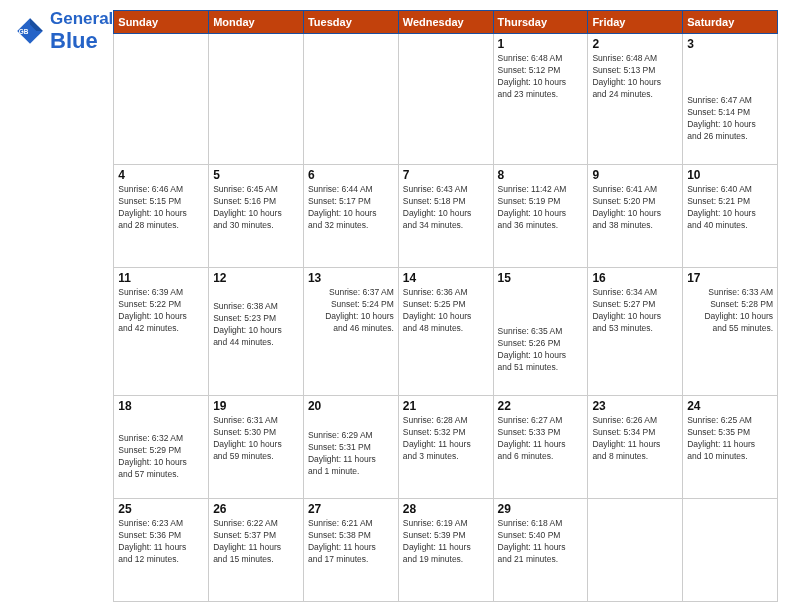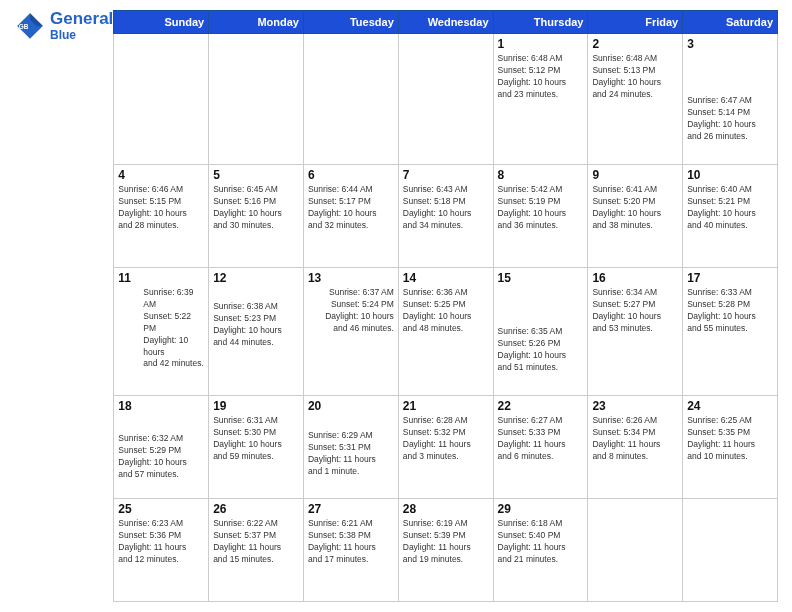--- a/index.html
+++ b/index.html
@@ -44,26 +44,26 @@
       font-size: 14px;
       color: #333;
     }
     .calendar {
       flex: 1;
       border-collapse: collapse;
       width: 100%;
       table-layout: fixed;
     }
     .calendar th {
-      background: #1d4ed8;
+      background: #c2410c;
       color: #fff;
       font-size: 11px;
       font-weight: bold;
       padding: 5px 4px;
-      text-align: right;
+      text-align: left;
       border: 1px solid #1a4fa0;
     }
     .calendar td {
       border: 1px solid #ccc;
       vertical-align: top;
       padding: 3px 4px;
       font-size: 9px;
       color: #222;
       background: #fff;
       width: 14.28%;
@@ -95,21 +95,21 @@
     <div class="logo">
       <svg class="logo-icon" viewBox="0 0 40 40">
         <polygon points="20,4 36,20 20,36 4,20" fill="#2563c7"></polygon>
         <polygon points="20,4 36,20 28,20 20,12" fill="#1a4fa0"></polygon>
         <text x="6" y="24" font-size="8" fill="white" font-weight="bold">GB</text>
       </svg>
       <div>
         <div style="font-size:17px;font-weight:bold;color:#1a1a1a;line-height:1.1;">
           <span style="color:#2563c7;">General</span>
         </div>
-        <div style="font-size:12px;font-weight:bold;color:#2563c7;line-height:1.1;">Blue</div>
+        <div style="font-size:22px;font-weight:bold;color:#2563c7;line-height:1.1;">Blue</div>
       </div>
     </div>
     <div class="title-block">
       <div class="month-title"></div>
       <div class="location-title"></div>
     </div>
   </div>
 
   <table class="calendar">
     <thead>
@@ -175,21 +175,21 @@
           </td>
           <td>
             <div class="day-num">7</div>
             <div class="day-info" style="white-space: pre-line;">Sunrise: 6:43 AM
 Sunset: 5:18 PM
 Daylight: 10 hours
 and 34 minutes.</div>
           </td>
           <td>
             <div class="day-num">8</div>
-            <div class="day-info" style="white-space: pre-line;">Sunrise: 5:42 AM
+            <div class="day-info" style="white-space: pre-line;">Sunrise: 11:42 AM
 Sunset: 5:19 PM
 Daylight: 10 hours
 and 36 minutes.</div>
           </td>
           <td>
             <div class="day-num">9</div>
             <div class="day-info" style="white-space: pre-line;">Sunrise: 6:41 AM
 Sunset: 5:20 PM
 Daylight: 10 hours
 and 38 minutes.</div>
@@ -198,21 +198,21 @@
             <div class="day-num">10</div>
             <div class="day-info" style="white-space: pre-line;">Sunrise: 6:40 AM
 Sunset: 5:21 PM
 Daylight: 10 hours
 and 40 minutes.</div>
           </td>
         </tr>
         <tr>
           <td>
             <div class="day-num">11</div>
-            <div class="day-info" style="white-space: pre-line; margin-left: 25px;">Sunrise: 6:39 AM
+            <div class="day-info" style="white-space: pre-line;">Sunrise: 6:39 AM
 Sunset: 5:22 PM
 Daylight: 10 hours
 and 42 minutes.</div>
           </td>
           <td>
             <div class="day-num">12</div>
             <div class="day-info" style="white-space: pre-line; margin-top: 16px;">Sunrise: 6:38 AM
 Sunset: 5:23 PM
 Daylight: 10 hours
 and 44 minutes.</div>
@@ -240,21 +240,21 @@
           </td>
           <td>
             <div class="day-num">16</div>
             <div class="day-info" style="white-space: pre-line;">Sunrise: 6:34 AM
 Sunset: 5:27 PM
 Daylight: 10 hours
 and 53 minutes.</div>
           </td>
           <td>
             <div class="day-num">17</div>
-            <div class="day-info" style="white-space: pre-line;">Sunrise: 6:33 AM
+            <div class="day-info" style="white-space: pre-line; text-align: right;">Sunrise: 6:33 AM
 Sunset: 5:28 PM
 Daylight: 10 hours
 and 55 minutes.</div>
           </td>
         </tr>
         <tr>
           <td>
             <div class="day-num">18</div>
             <div class="day-info" style="white-space: pre-line; margin-top: 20px;">Sunrise: 6:32 AM
 Sunset: 5:29 PM

